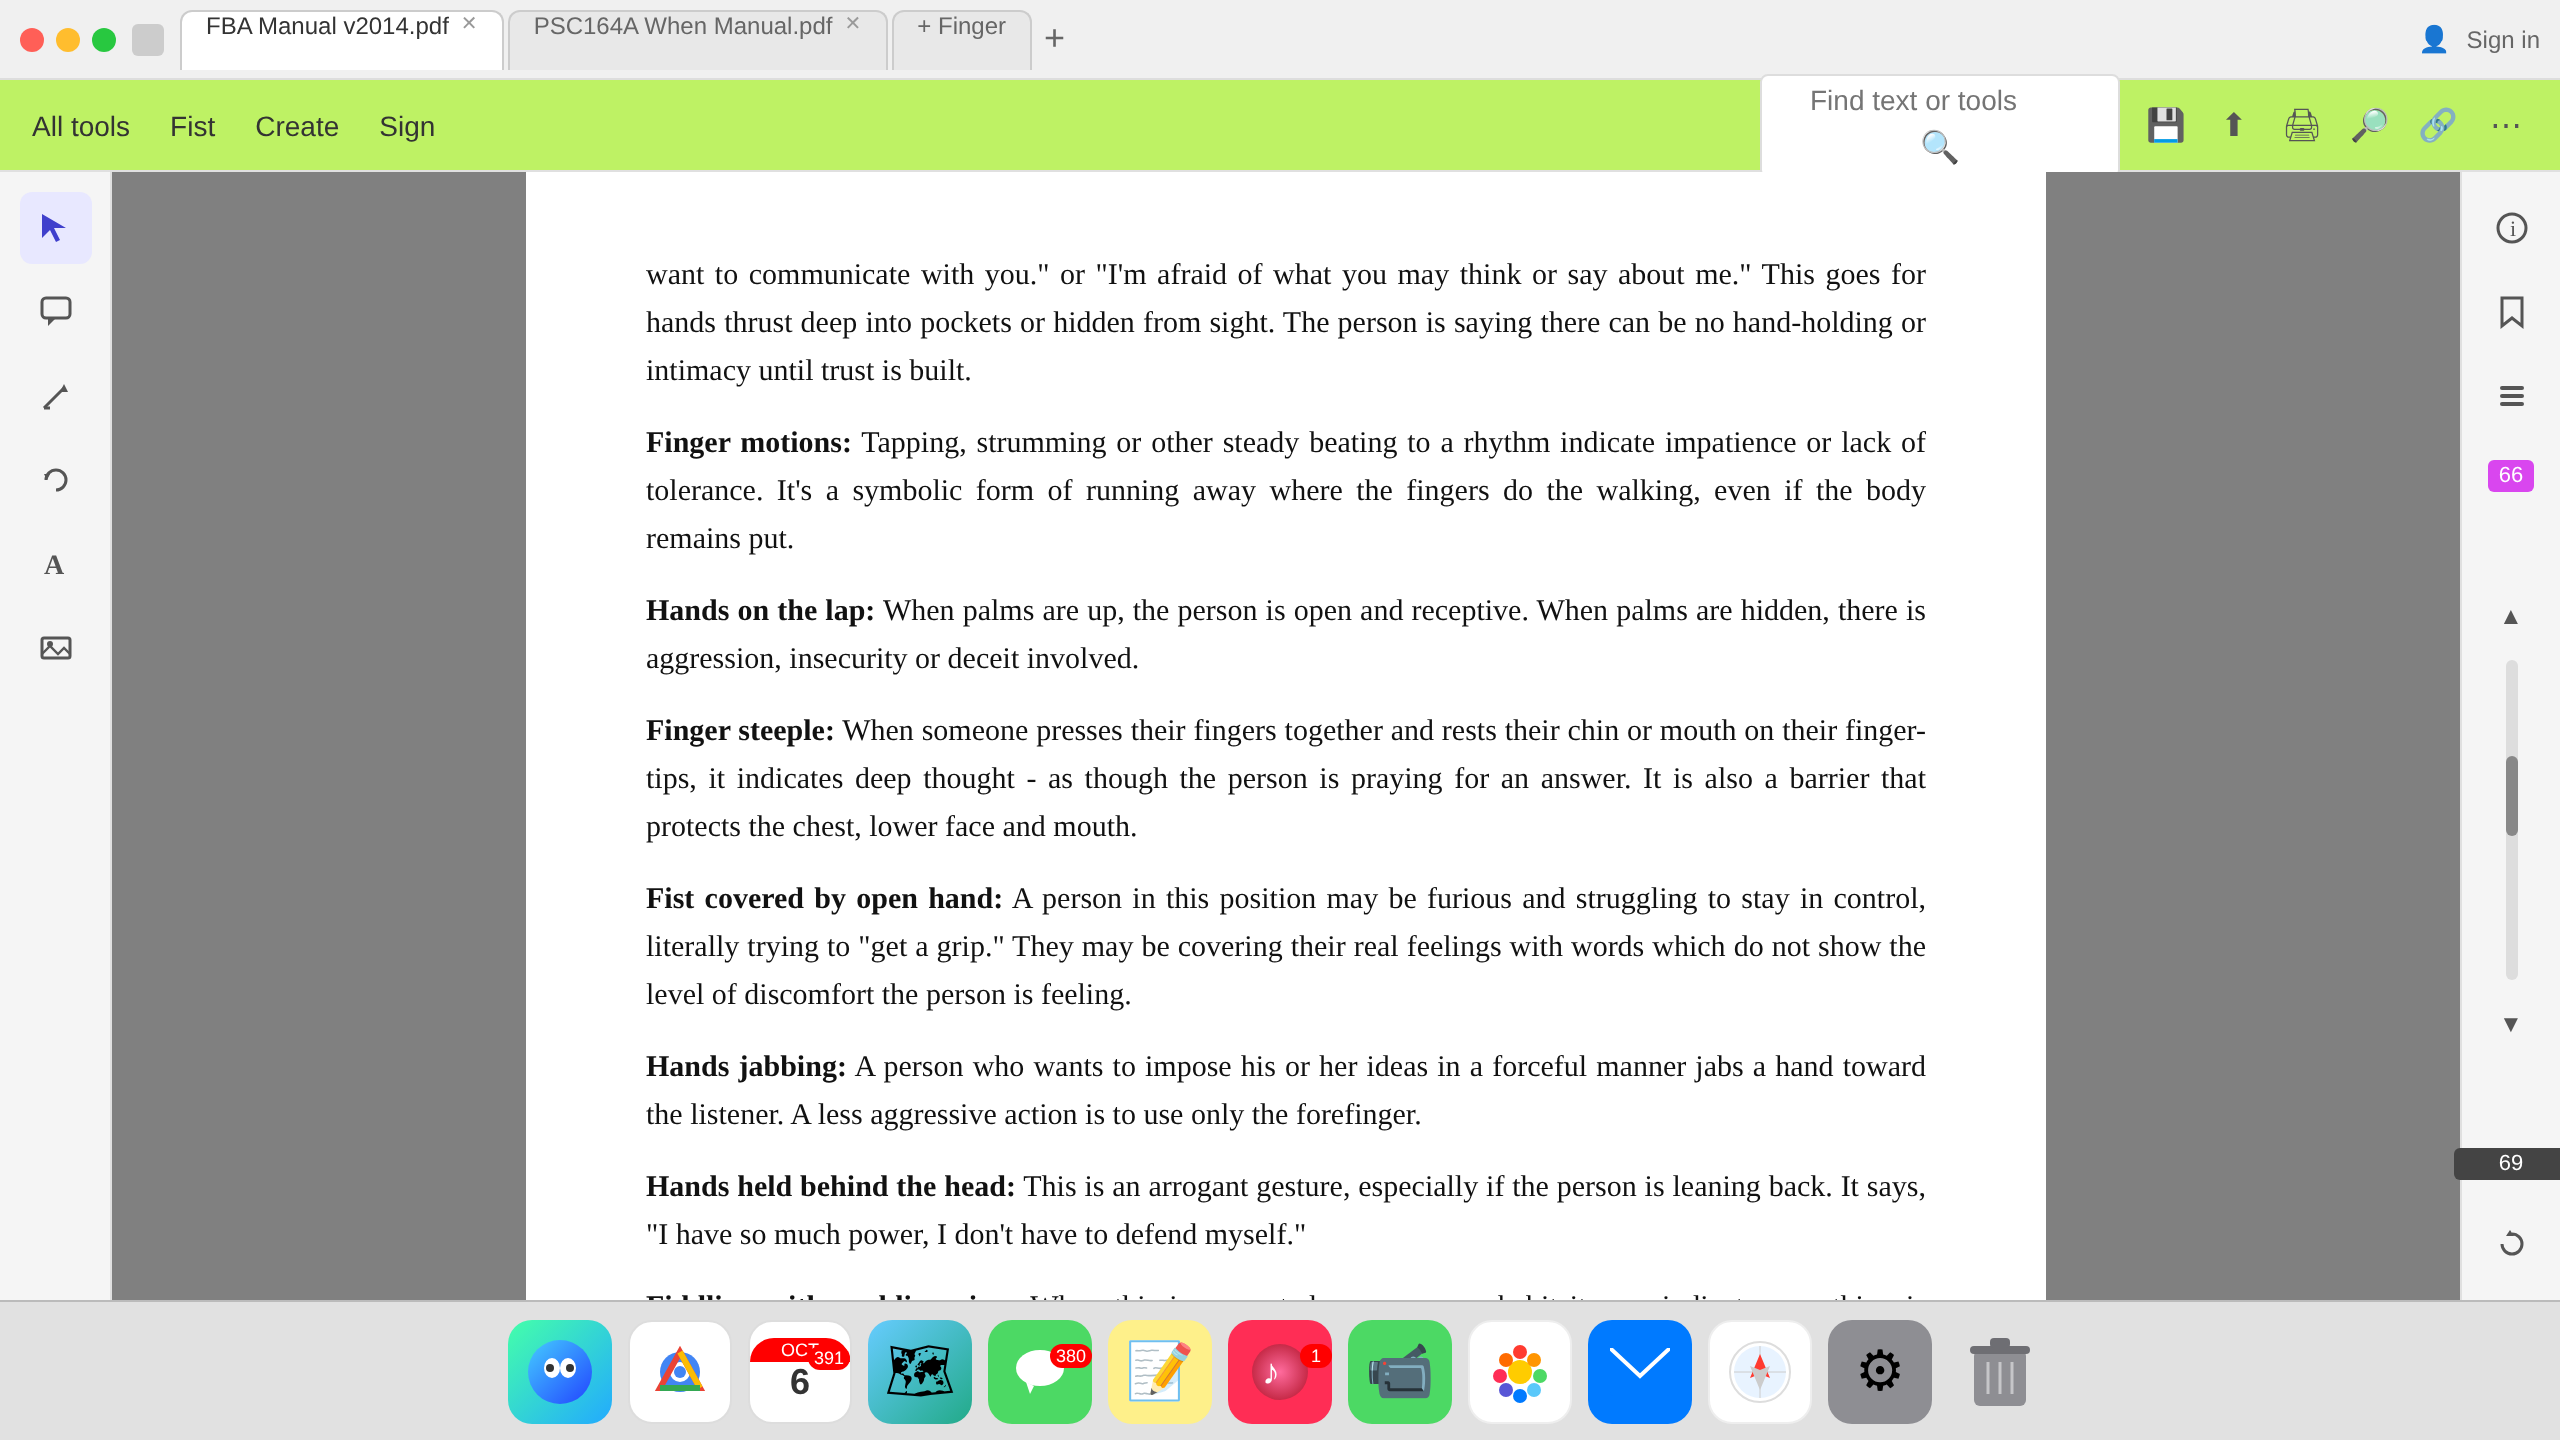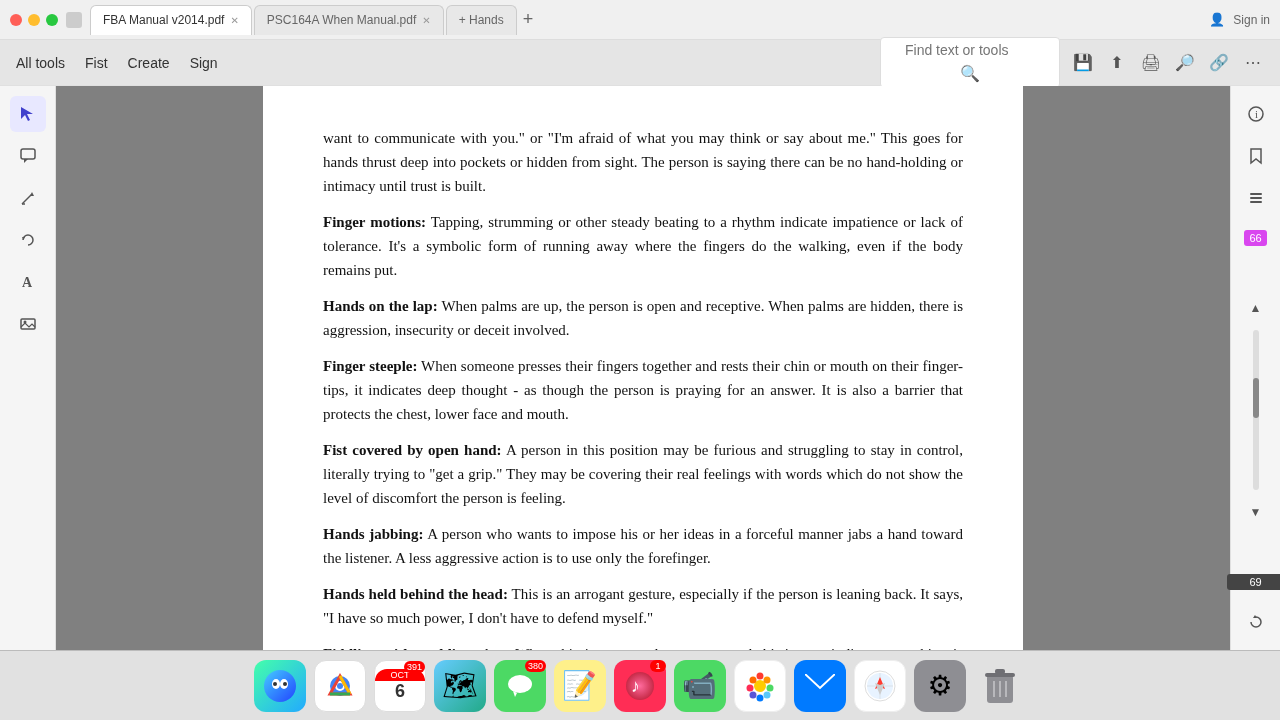--- a/index.html
+++ b/index.html
@@ -15,31 +15,31 @@
       gap: 8px;
       border-bottom: 1px solid #ddd;
     }
     .traffic-lights { display: flex; gap: 6px; align-items: center; }
     .tl { width: 12px; height: 12px; border-radius: 50%; }
     .tl-red { background: #ff5f57; }
     .tl-yellow { background: #ffbd2e; }
     .tl-green { background: #28c840; }
     .browser-icon { width: 16px; height: 16px; background: #ccc; border-radius: 3px; }
     .tab-bar { display: flex; gap: 2px; flex: 1; align-items: center; height: 100%; }
-    .tab { height: 30px; background: #fff; border: 1px solid #ccc; border-bottom: none; border-radius: 6px 6px 0 0; padding: 0 12px; display: flex; align-items: center; font-size: 12px; color: #333; gap: 6px; max-width: 200px; overflow: hidden; white-space: nowrap; }
+    .tab { height: 30px; background: #fff; border: 1px solid #ccc; border-bottom: none; border-radius: 6px 6px 0 0; padding: 0 12px; display: flex; align-items: flex-start; font-size: 12px; color: #333; gap: 6px; max-width: 200px; overflow: hidden; white-space: nowrap; }
     .tab.inactive { background: #e8e8e8; color: #666; }
     .tab-close { font-size: 10px; color: #999; cursor: pointer; }
     .tab-new { font-size: 18px; color: #666; cursor: pointer; margin-left: 4px; }
     .browser-actions { display: flex; gap: 8px; align-items: center; }
     .browser-btn { font-size: 13px; color: #666; cursor: pointer; }
 
     
     .pdf-toolbar {
       height: 46px;
-      background: #e5e5e5;
+      background: #bef264;
       border-bottom: 1px solid #e0e0e0;
       display: flex;
       padding: 0 16px;
       gap: 20px;
     }
     .toolbar-left { display: flex; gap: 20px; align-items: center; }
     .toolbar-menu-item { font-size: 14px; color: #333; cursor: pointer; padding: 4px 0; }
     .toolbar-right { margin-left: auto; display: flex; align-items: center; gap: 12px; }
     .search-bar { display: flex; align-items: center; gap: 6px; border: 1px solid #ddd; border-radius: 4px; padding: 4px 10px; background: #fff; min-width: 180px; flex-direction: column; }
     .search-input { border: none; outline: none; font-size: 14px; color: #333; background: transparent; width: 130px; }
@@ -135,21 +135,21 @@
       border-radius: 12px;
       display: flex;
       align-items: center;
       justify-content: center;
       font-size: 28px;
       cursor: pointer;
       position: relative;
     }
     .dock-badge {
       position: absolute;
-      top: 0;
+      top: 12px;
       right: 0;
       background: red;
       color: white;
       font-size: 9px;
       border-radius: 8px;
       padding: 1px 3px;
       min-width: 16px;
       text-align: center;
     }
     
@@ -173,21 +173,21 @@
   <div class="tab-bar">
     <div class="tab">
       <span style="font-size:12px;">FBA Manual v2014.pdf</span>
       <span class="tab-close">✕</span>
     </div>
     <div class="tab inactive">
       <span style="font-size:12px;">PSC164A When Manual.pdf</span>
       <span class="tab-close">✕</span>
     </div>
     <div class="tab inactive">
-      <span style="font-size:12px;">+ Hands</span>
+      <span style="font-size:12px;">+ Finger</span>
     </div>
     <span class="tab-new">+</span>
   </div>
   <div class="browser-actions">
     <span class="browser-btn">👤</span>
     <span class="browser-btn" style="font-size:12px;">Sign in</span>
   </div>
 </div>
 
 <div class="pdf-toolbar">

